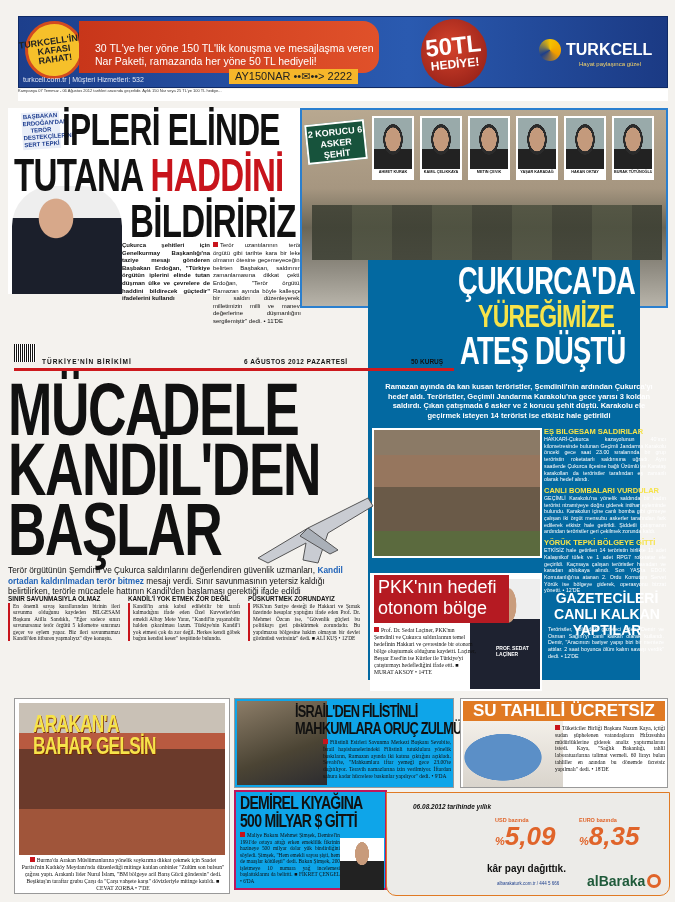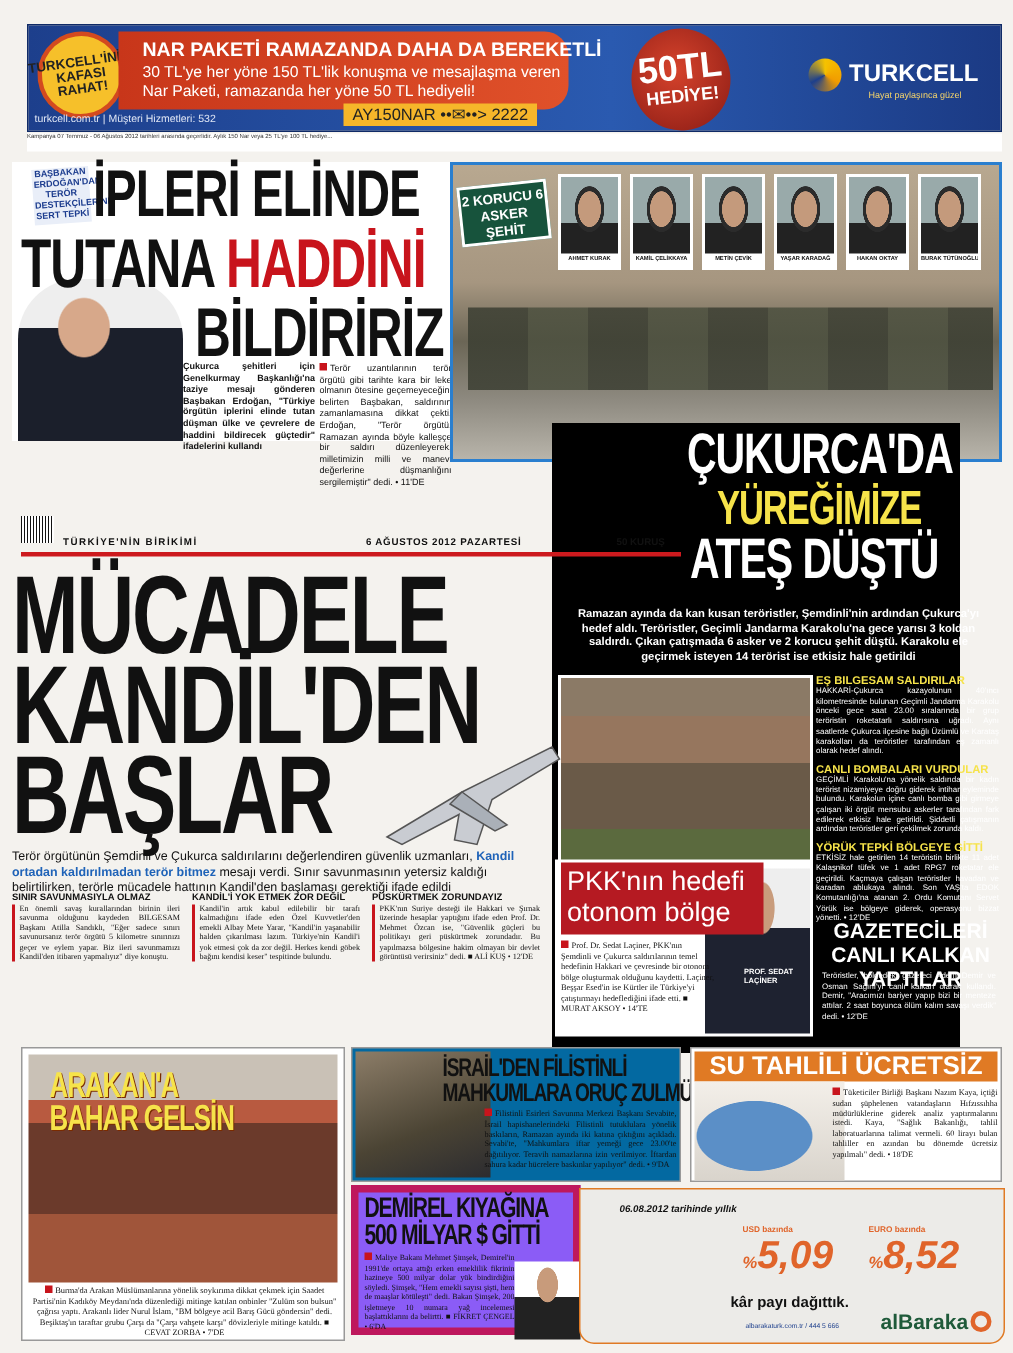--- a/index.html
+++ b/index.html
@@ -41,21 +41,21 @@
 #vehicles{left:10px;top:95px;width:350px;height:55px;background:repeating-linear-gradient(90deg,#3b3e32 0 40px,#4b4f3e 40px 80px);opacity:.85}
 
 #mast{left:8px;top:298px;width:450px;height:72px}
 #logo{left:30px;top:-8px;font-family:"Liberation Sans",sans-serif;font-weight:900;font-size:62px;color:#cd1a1e;letter-spacing:-2px;white-space:nowrap}
 #barcode{left:6px;top:46px;width:22px;height:18px;background:repeating-linear-gradient(90deg,#111 0 1px,#fff 1px 2px,#111 2px 3px,#fff 3px 4px)}
 #motto{left:34px;top:60px;font-size:6.5px;font-weight:bold;letter-spacing:1px}
 #mdate{left:236px;top:60px;font-size:6.5px;font-weight:bold;letter-spacing:.5px}
 #price{left:403px;top:60px;font-size:6.5px;font-weight:bold}
 #mast-rule{left:6px;top:70px;width:440px;height:3px;background:#cd1a1e}
 
-#blue{left:368px;top:282px;width:272px;height:420px;background:#000000}
+#blue{left:368px;top:260px;width:272px;height:420px;background:#0369a1}
 #cuk-h1{left:90px;top:2px;font-size:38px;color:#fff}
 #cuk-h2{left:110px;top:40px;font-size:32px;color:#f6e34a}
 #cuk-h3{left:92px;top:72px;font-size:38px;color:#fff}
 #cuk-lede{left:8px;top:122px;width:286px;font-size:7.5px;line-height:9.5px;color:#fff;font-weight:bold;text-align:center}
 #karakol-photo{left:4px;top:168px;width:170px;height:130px;background:linear-gradient(180deg,#8b7a66 0 20%,#96765e 20% 45%,#6a5a48 45% 80%,#5b6a3e 80%);border:2px solid #fff}
 #side{left:176px;top:164px;width:122px;color:#fff}
 .sidehead{font-size:7.5px;font-weight:bold;color:#f6e34a;margin-top:3px}
 .sidetext{font-size:5.3px;line-height:6.7px;text-align:justify}
 #gaz-head{left:180px;top:330px;width:118px;font-size:14px;color:#fff;text-align:center}
 #gaz-text{left:180px;top:366px;width:116px;font-size:5.3px;line-height:6.7px;color:#fff;text-align:justify}
@@ -72,25 +72,25 @@
 #pkk{left:370px;top:573px;width:172px;height:118px;background:#fff}
 #pkk-head{left:4px;top:2px;width:135px;height:48px;background:#b51a22;color:#fff;font-weight:normal;font-size:18px;line-height:21px;padding:2px 4px}
 #pkk-photo{left:100px;top:6px;width:70px;height:110px;background:radial-gradient(ellipse at 55% 24%,#c99c7c 0 14%,transparent 15%),linear-gradient(#eee 0 36%,#1e2230 36%)}
 #pkk-text{left:4px;top:54px;width:102px;font-family:"Liberation Serif",serif;font-size:5.6px;line-height:7px}
 
 #bottom{left:8px;top:692px;width:660px;height:210px}
 #arakan{left:6px;top:6px;width:216px;height:196px;border:1px solid #999;background:#fff}
 #arakan-photo{left:4px;top:4px;width:206px;height:152px;background:linear-gradient(180deg,#c9c1b6 0 20%,#b85a40 20% 30%,#6b3a2b 30% 70%,#a0553a 70%)}
 #arakan-h{left:14px;top:10px;font-size:24px;color:#f6e34a;text-shadow:1px 1px 0 #7a2b00;line-height:22px}
 #arakan-text{left:6px;top:158px;width:204px;font-family:"Liberation Serif",serif;font-size:5.6px;line-height:7px;text-align:center}
-#israil{left:226px;top:6px;width:220px;height:90px;background:#0369a1;border:1px solid #999}
+#israil{left:226px;top:6px;width:220px;height:90px;background:#0ea5e9;border:1px solid #999}
 #israil-photo{left:2px;top:2px;width:90px;height:84px;background:linear-gradient(160deg,#8c7d68,#4b4434 60%,#2c2c30)}
 #israil-h{left:60px;top:4px;font-size:17px;line-height:17px}
 #israil-text{left:88px;top:40px;width:128px;font-family:"Liberation Serif",serif;font-size:5.5px;line-height:6.8px;text-align:justify}
-#demirel{left:226px;top:98px;width:153px;height:100px;background:#8b5cf6;border:5px solid #be185d}
+#demirel{left:226px;top:98px;width:153px;height:100px;background:#0ea5e9;border:2px solid #be185d}
 #demirel-h{left:4px;top:2px;font-size:19px;line-height:18px}
 #demirel-text{left:4px;top:40px;width:100px;font-family:"Liberation Serif",serif;font-size:5.3px;line-height:6.5px;text-align:justify}
 #demirel-photo{left:104px;top:46px;width:44px;height:52px;background:radial-gradient(ellipse at 50% 30%,#c89b7b 0 22%,transparent 23%),linear-gradient(#fff 0 45%,#222 45%)}
 #su{left:452px;top:6px;width:208px;height:90px;background:#fff;border:1px solid #999}
 #su-head{left:2px;top:2px;width:202px;height:20px;background:#e07a24;color:#fff;font-size:17px;line-height:20px;text-align:center}
 #su-photo{left:2px;top:22px;width:100px;height:66px;background:radial-gradient(ellipse at 40% 55%,#5b8fc7 0 45%,transparent 46%),linear-gradient(#f3efe9,#d9d4cc)}
 #su-text{left:94px;top:26px;width:110px;font-family:"Liberation Serif",serif;font-size:5.5px;line-height:6.8px;text-align:justify}
 #albaraka{left:378px;top:100px;width:284px;height:104px;background:#ecebe8;border:1px solid #e07a24;border-radius:0 0 10px 10px}
 #al-date{left:26px;top:10px;font-size:6.5px;font-style:italic;font-weight:bold}
 .rate{position:absolute;top:24px}
@@ -102,21 +102,20 @@
 #al-logo{left:200px;top:80px;font-size:14px;font-weight:bold;color:#1f5a3a;display:flex;align-items:center;gap:2px}
 #al-mark{width:14px;height:14px;border-radius:50%;border:3px solid #e0642a}
 .cap{font-weight:bold;font-size:5px}
 </style>
 </head>
 <body>
 
 <div id="ad-top" class="abs">
   <div id="ad-badge" class="abs">TURKCELL'İNİN KAFASI RAHAT!</div>
   <div id="ad-red" class="abs">
-    <div id="ad-headline" class="abs">NAR PAKETİ RAMAZANDA DAHA DA BEREKETLİ</div>
     <div id="ad-sub" class="abs">30 TL'ye her yöne 150 TL'lik konuşma ve mesajlaşma veren Nar Paketi, ramazanda her yöne 50 TL hediyeli!</div>
   </div>
   <div id="ad-code" class="abs">AY150NAR ••✉••&gt; 2222</div>
   <div id="ad-foot" class="abs">turkcell.com.tr | Müşteri Hizmetleri: 532</div>
   <div id="ad-pom" class="abs">
     <span class="big">50TL</span>
     <span class="small">HEDİYE!</span>
   </div>
   <div id="ad-brand" class="abs">
     <span id="ad-logo"></span>
@@ -261,21 +260,21 @@
   </div>
 
   <div id="albaraka" class="abs">
     <div id="al-date" class="abs">06.08.2012 tarihinde yıllık</div>
     <div class="rate" style="left:108px">
         <div class="lbl">USD bazında</div>
         <div class="val"><small>%</small><span>5,09</span></div>
       </div>
     <div class="rate" style="left:192px">
         <div class="lbl">EURO bazında</div>
-        <div class="val"><small>%</small><span>8,52</span></div>
+        <div class="val"><small>%</small><span>8,35</span></div>
       </div>
     <div id="al-slogan" class="abs">kâr payı dağıttık.</div>
     <div id="al-web" class="abs">albarakaturk.com.tr / 444 5 666</div>
     <div id="al-logo" class="abs">
         <span>alBaraka</span>
         <span id="al-mark"></span>
       </div>
   </div>
 </div>
 

